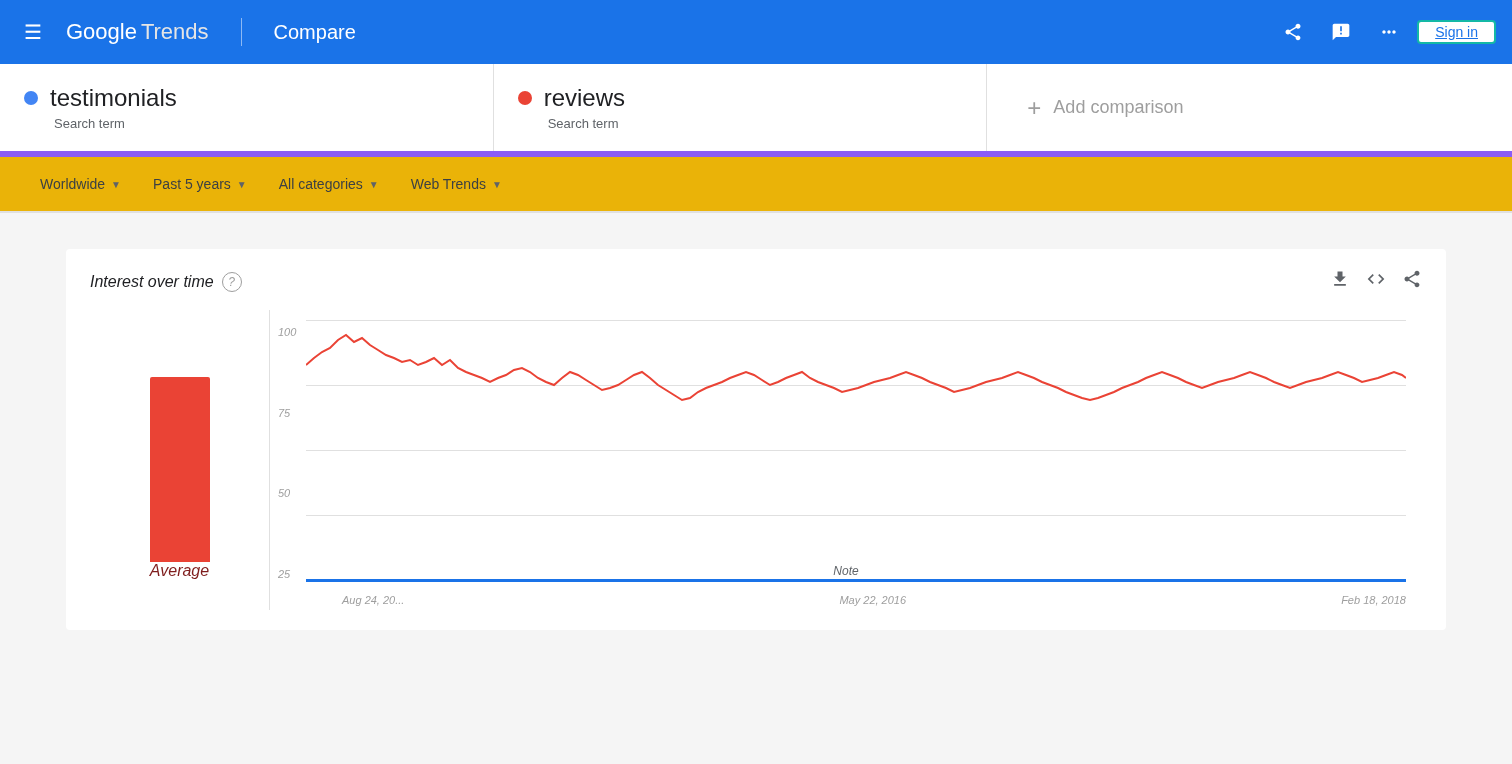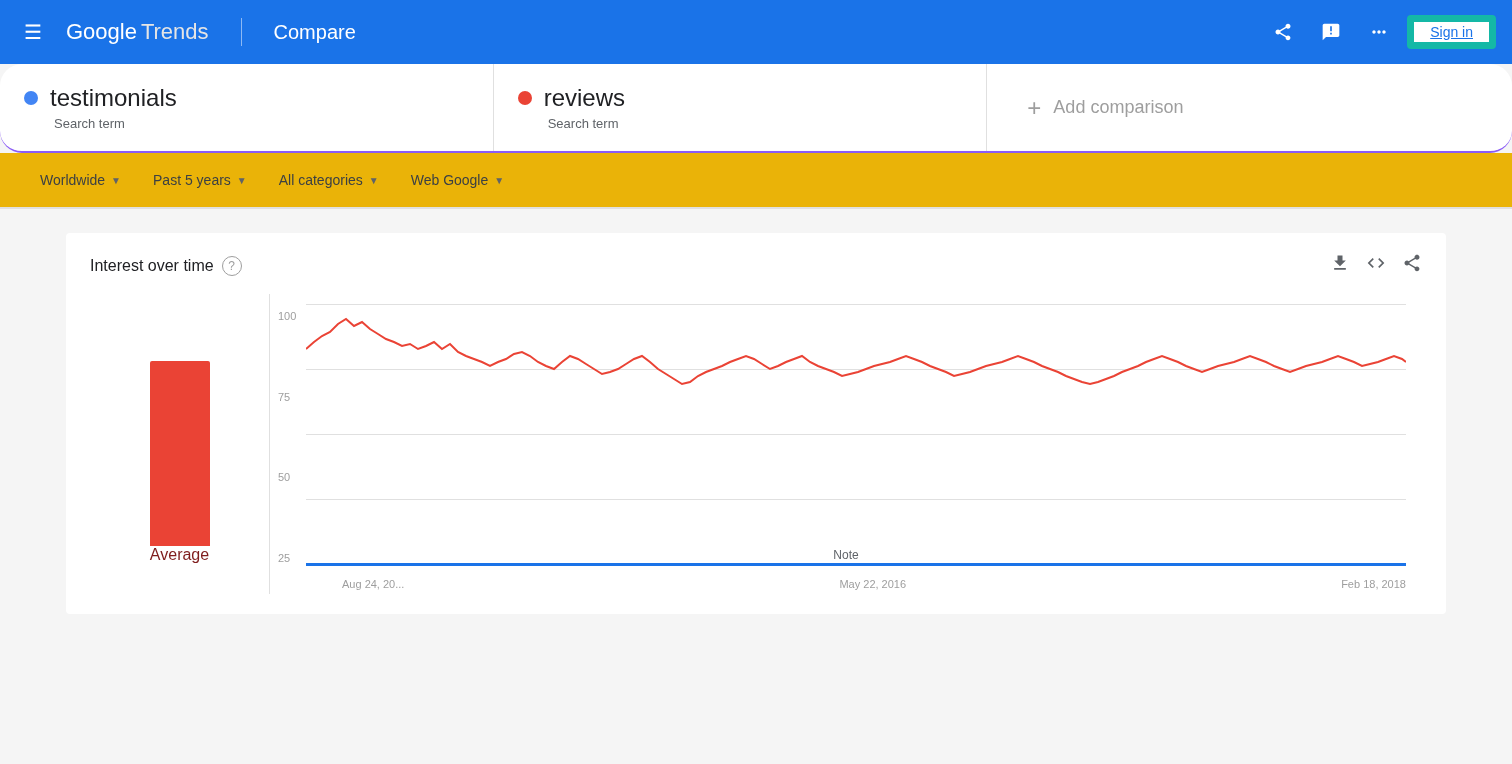--- a/index.html
+++ b/index.html
@@ -62,39 +62,38 @@
       height: 40px;
       border-radius: 50%;
       display: flex;
       align-items: center;
       justify-content: center;
       cursor: pointer;
       color: white;
       font-size: 18px;
     }
     .sign-in-btn {
-      border: 7px solid #14b8a6;
+      border: 2px solid #14b8a6;
       border-radius: 4px;
       padding: 2px 16px;
       color: white;
       background: transparent;
       font-size: 14px;
       font-weight: 500;
       cursor: pointer;
       background: white;
       color: #1a73e8;
       text-decoration: underline;
     }
 
     
     .search-bar {
       background: white;
       display: flex;
-      border-bottom: 2px solid #8b5cf6;
-      border-radius: 22px;
+      border-bottom: 6px solid #8b5cf6;
     }
     .search-term-item {
       flex: 1;
       padding: 20px 24px;
       border-right: 1px solid #e0e0e0;
       display: flex;
       flex-direction: column;
       gap: 4px;
       max-width: 540px;
     }
@@ -158,21 +157,22 @@
       border: none;
       background: transparent;
     }
     .filter-arrow {
       font-size: 10px;
       color: #5f6368;
     }
 
     
     .main-content {
-      padding: 24px 16px;
+      padding: 36px 16px;
+      font-style: italic;
     }
 
     
     .card {
       background: white;
       border-radius: 4px;
       padding: 20px 24px;
       margin: 0 auto;
       max-width: 1380px;
     }
@@ -378,21 +378,21 @@
   </button>
   <button class="filter-btn">
     <span>Past 5 years</span>
     <span class="filter-arrow">▼</span>
   </button>
   <button class="filter-btn">
     <span>All categories</span>
     <span class="filter-arrow">▼</span>
   </button>
   <button class="filter-btn">
-    <span>Web Google</span>
+    <span>Web Trends</span>
     <span class="filter-arrow">▼</span>
   </button>
 </div>
 
 <div class="main-content">
   <div class="card">
     <div class="card-header">
       <div class="card-title-row">
         <span class="card-title">Interest over time</span>
         <div class="help-icon">?</div>

